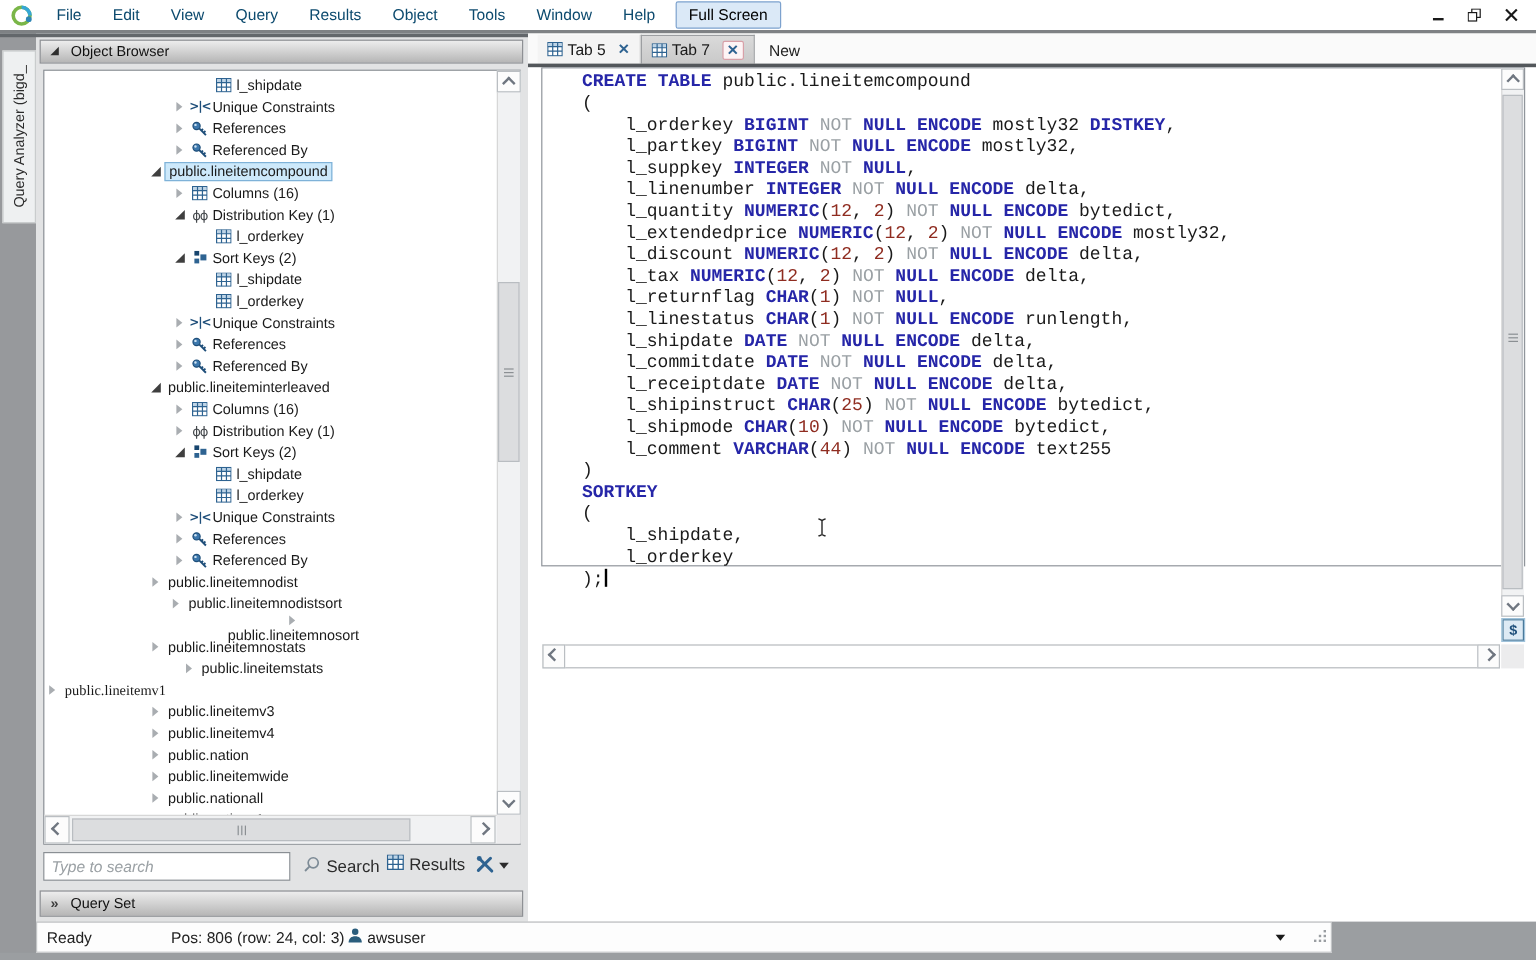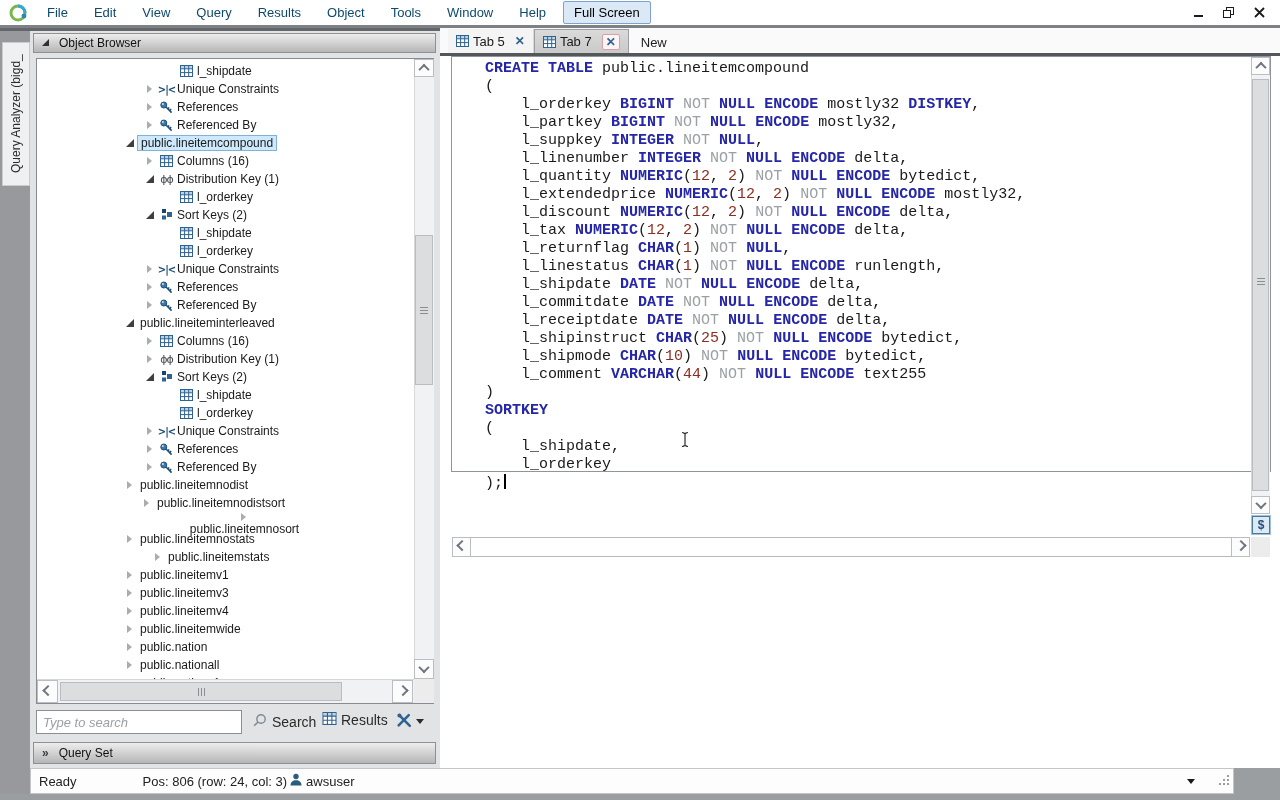--- a/index.html
+++ b/index.html
@@ -96,21 +96,21 @@
   .kw{color:var(--syntax-keyword);font-weight:bold}
   .not{color:var(--syntax-not)}
   .num{color:var(--syntax-number)}
   .caret{display:inline-block;width:2px;height:15px;background:#000;vertical-align:-2px;margin-left:1px}
   #mouse-ibeam{position:absolute;left:228px;top:374px}
   #dollar-badge{position:absolute;left:800px;top:459px;width:18px;height:18px;border:1px solid #4a7a9b;background:#ddeaf4;
                 box-sizing:border-box;display:flex;align-items:center;justify-content:center;
                 font-size:12px;font-weight:bold;color:#1f4f7a;outline:1px solid #9fc2da}
 
   
-  #statusbar{position:absolute;left:30px;top:768px;width:1204px;height:26px;background:#fdfdfd;
+  #statusbar{position:absolute;left:30px;top:768px;width:1080px;height:26px;background:#fdfdfd;
              border:1px solid #c3c5c7;box-sizing:border-box;display:flex;align-items:center;font-size:13px;color:#222}
   #st-ready{margin-left:8px}
   #st-pos{margin-left:66px}
   #st-user-wrap{display:flex;align-items:center;margin-left:2px}
   #st-user{margin-left:3px}
   #st-right{margin-left:auto;display:flex;align-items:center}
   #st-caret{width:0;height:0;border-left:4px solid transparent;border-right:4px solid transparent;border-top:5px solid #1a1a1a;margin-right:22px}
   #resize-grip{margin-right:3px}
 </style>
 </head>
@@ -475,39 +475,39 @@
           <span class="tlabel">public.lineitemnosort</span>
         </div>
         <div class="trow" style="padding-left: 86px;">
           <span class="arr col"></span>
           <span class="tlabel">public.lineitemnostats</span>
         </div>
         <div class="trow" style="padding-left: 86px; margin-left: 28px;">
           <span class="arr col"></span>
           <span class="tlabel">public.lineitemstats</span>
         </div>
-        <div class="trow" style="padding-left: 86px;">
+        <div class="trow" style=" font-family: Liberation Serif, serif;">
           <span class="arr col"></span>
           <span class="tlabel">public.lineitemv1</span>
         </div>
         <div class="trow" style="padding-left: 86px;">
           <span class="arr col"></span>
           <span class="tlabel">public.lineitemv3</span>
         </div>
         <div class="trow" style="padding-left: 86px;">
           <span class="arr col"></span>
           <span class="tlabel">public.lineitemv4</span>
         </div>
         <div class="trow" style="padding-left: 86px;">
           <span class="arr col"></span>
+          <span class="tlabel">public.nation</span>
+        </div>
+        <div class="trow" style="padding-left: 86px;">
+          <span class="arr col"></span>
           <span class="tlabel">public.lineitemwide</span>
-        </div>
-        <div class="trow" style="padding-left: 86px;">
-          <span class="arr col"></span>
-          <span class="tlabel">public.nation</span>
         </div>
         <div class="trow" style="padding-left: 86px;">
           <span class="arr col"></span>
           <span class="tlabel">public.nationall</span>
         </div>
         <div class="trow" style="padding-left: 86px;">
           <span class="arr col"></span>
           <span class="tlabel">public.nationv1</span>
         </div>
       </div>

